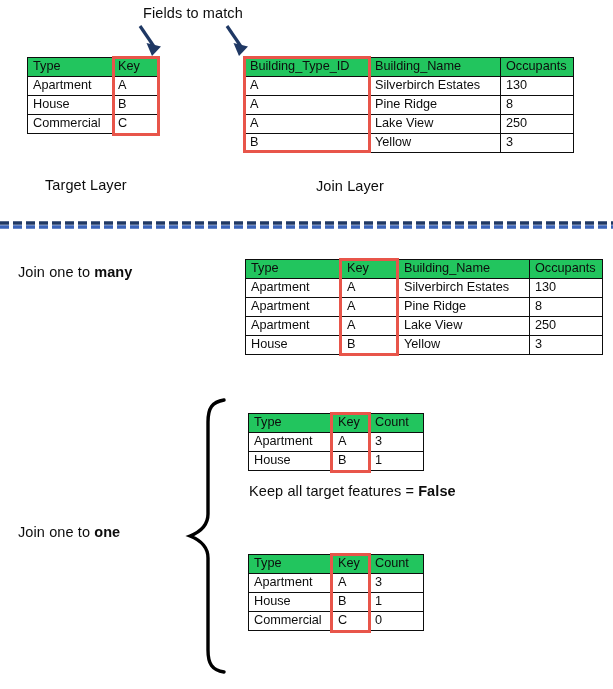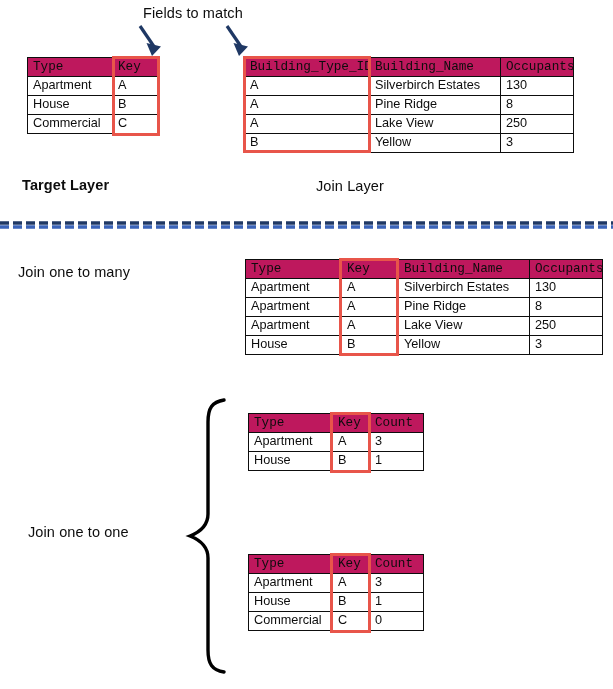--- a/index.html
+++ b/index.html
@@ -23,27 +23,27 @@
   }
 
   
   .label {
     position: absolute;
     font-size: 14.5px;
     color: #0d0d0d;
     white-space: nowrap;
     letter-spacing: 0.1px;
   }
-  .label .b { font-weight: normal; }
+  .label .b { font-weight: bold; }
 
   #fields-to-match { left: 143px; top: 5px; font-size: 14.5px; }
-  #target-layer-label { left: 22px; top: 177px; font-weight: bold; }
+  #target-layer-label { left: 45px; top: 177px; }
   #join-layer-label   { left: 316px; top: 178px; }
   #join-one-to-many-label { left: 18px; top: 264px; }
-  #join-one-to-one-label  { left: 18px; top: 524px; margin-left: 10px; }
+  #join-one-to-one-label  { left: 18px; top: 524px; }
   #keep-false-label { left: 249px; top: 483px; }
   #keep-true-label  { left: 249px; top: 645px; }
 
   
   table.grid {
     position: absolute;
     border-collapse: collapse;
     font-size: 12.7px;
     color: #0d0d0d;
     background: #ffffff;
@@ -54,22 +54,21 @@
     padding: 1px 4px 2px 5px;
     text-align: left;
     font-weight: normal;
     height: 17px;
     line-height: 15px;
     box-sizing: border-box;
     overflow: hidden;
     white-space: nowrap;
   }
   table.grid th {
-    background: #be185d;
-    font-family: Liberation Mono, monospace;
+    background: #22c55e;
   }
 
   
   #target-table { left: 27px; top: 57px; width: 131px; }
   #target-table .c0 { width: 85px; }
   #target-table .c1 { width: 46px; }
 
   
   #join-table { left: 244px; top: 57px; width: 329px; }
   #join-table .c0 { width: 125px; }
@@ -282,20 +281,21 @@
       </tr>
       <tr>
         <td class="c0">House</td>
         <td class="c1">B</td>
         <td class="c2">1</td>
       </tr>
     </tbody>
   </table>
   <div class="redbox" id="redbox-false"></div>
 
+  <div class="label" id="keep-false-label"><span>Keep all target features = </span><span class="b">False</span></div>
 
   <table class="grid" id="one-true-table">
     <thead>
       <tr>
         <th class="c0">Type</th>
         <th class="c1">Key</th>
         <th class="c2">Count</th>
       </tr>
     </thead>
     <tbody>

